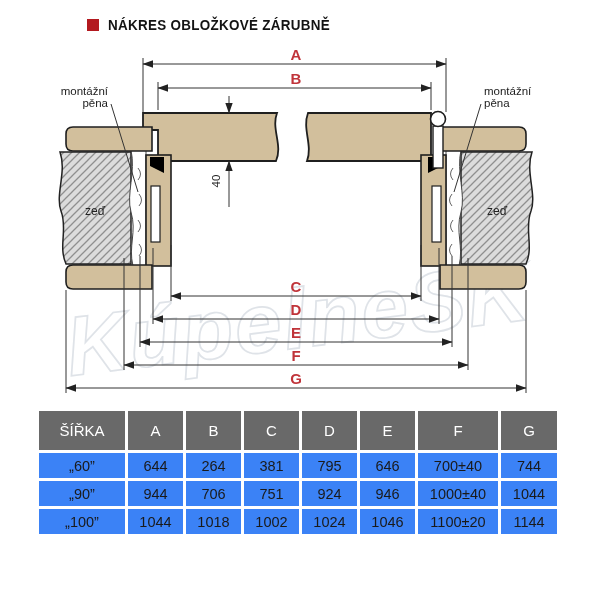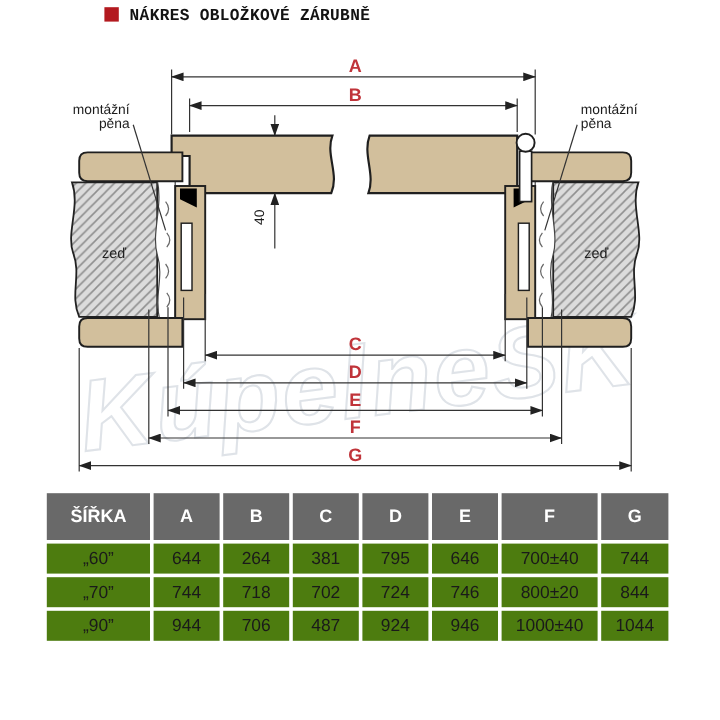--- a/index.html
+++ b/index.html
@@ -1,27 +1,27 @@
 <!DOCTYPE html>
 <html><head>
 <meta charset="utf-8">
 <style>
   html,body{margin:0;padding:0;background:#fff;overflow:hidden;}
   body{width:600px;height:600px;position:relative;
        font-family:"Liberation Sans",sans-serif;color:#111;}
-  .title-row{position:absolute;top:6px;left:87px;display:flex;gap:9px;font-family:Liberation Mono, monospace;}
+  .title-row{position:absolute;top:17px;left:87px;display:flex;align-items:center;gap:9px;}
   .title-bullet{width:12px;height:12px;background:#b3191f;display:inline-block;}
   .title-text{font-size:14px;font-weight:bold;letter-spacing:.3px;color:#131313;
               transform:scaleX(.96);transform-origin:left;}
   svg.diagram{position:absolute;top:0;left:0;}
   
   .size-table{position:absolute;top:408px;left:36px;border-collapse:separate;border-spacing:3px;}
-  .size-table th{background:#696969;color:#fff;font-size:15px;font-weight:bold;
+  .size-table th{background:#696969;color:#fff;font-size:15px;font-weight:normal;
                  height:39px;text-align:center;padding:0 2px;}
-  .size-table td{background:#4d7c0f;color:#1a1a1a;font-size:14.5px;height:25px;
+  .size-table td{background:#3b82f6;color:#1a1a1a;font-size:14.5px;height:25px;
                  text-align:center;padding:0 2px;}
   
   .dimLetter{font-size:15px;font-weight:bold;fill:#c0343a;text-anchor:middle;}
   .annot{font-size:11.5px;fill:#1c1c1c;}
   .wallLbl{font-size:12px;fill:#222;text-anchor:middle;}
   .thick{font-size:11.5px;fill:#1c1c1c;text-anchor:middle;}
   .wm{font-size:84px;font-weight:bold;font-style:italic;fill:none;
       stroke:#dfe3e8;stroke-width:1.7px;letter-spacing:2px;text-anchor:middle;}
 </style>
 </head>
@@ -161,33 +161,33 @@
       <td>„60”</td>
       <td>644</td>
       <td>264</td>
       <td>381</td>
       <td>795</td>
       <td>646</td>
       <td>700±40</td>
       <td>744</td>
     </tr>
     <tr>
-      <td>„70”</td>
-      <td>744</td>
-      <td>718</td>
-      <td>702</td>
-      <td>724</td>
-      <td>746</td>
-      <td>800±20</td>
-      <td>844</td>
-    </tr>
-    <tr>
       <td>„90”</td>
       <td>944</td>
       <td>706</td>
-      <td>487</td>
+      <td>751</td>
       <td>924</td>
       <td>946</td>
       <td>1000±40</td>
       <td>1044</td>
     </tr>
+    <tr>
+      <td>„100”</td>
+      <td>1044</td>
+      <td>1018</td>
+      <td>1002</td>
+      <td>1024</td>
+      <td>1046</td>
+      <td>1100±20</td>
+      <td>1144</td>
+    </tr>
   </tbody>
 </table>
 
 </body></html>

